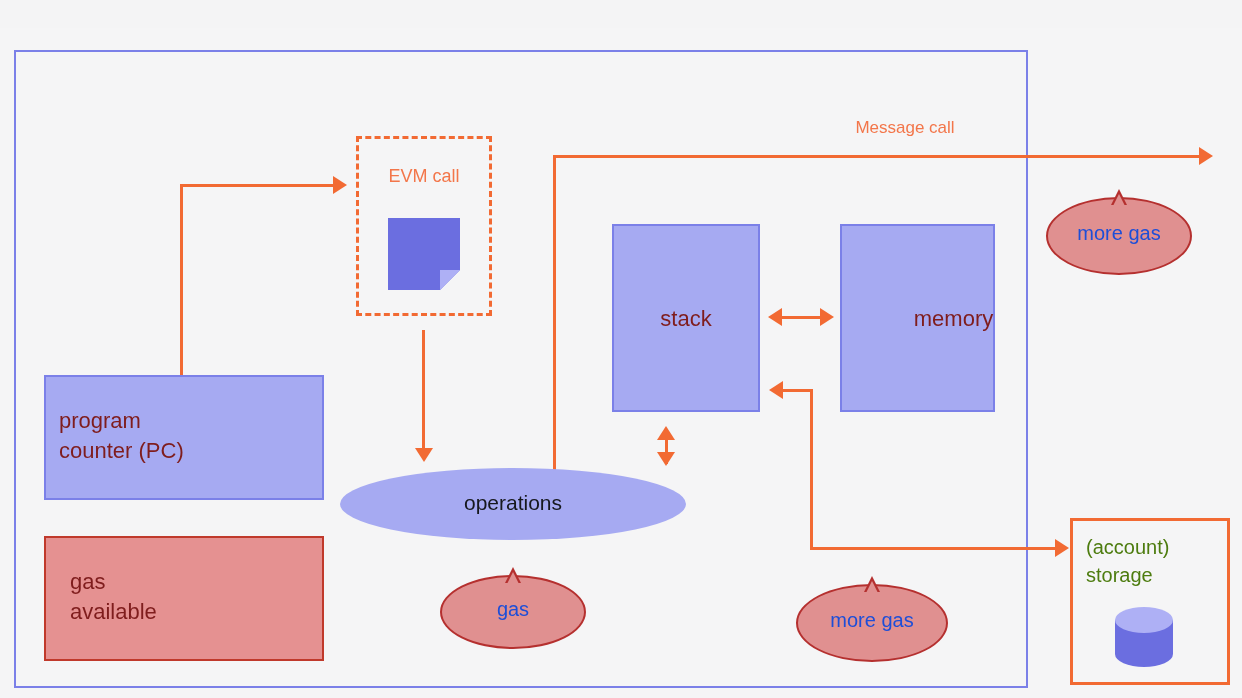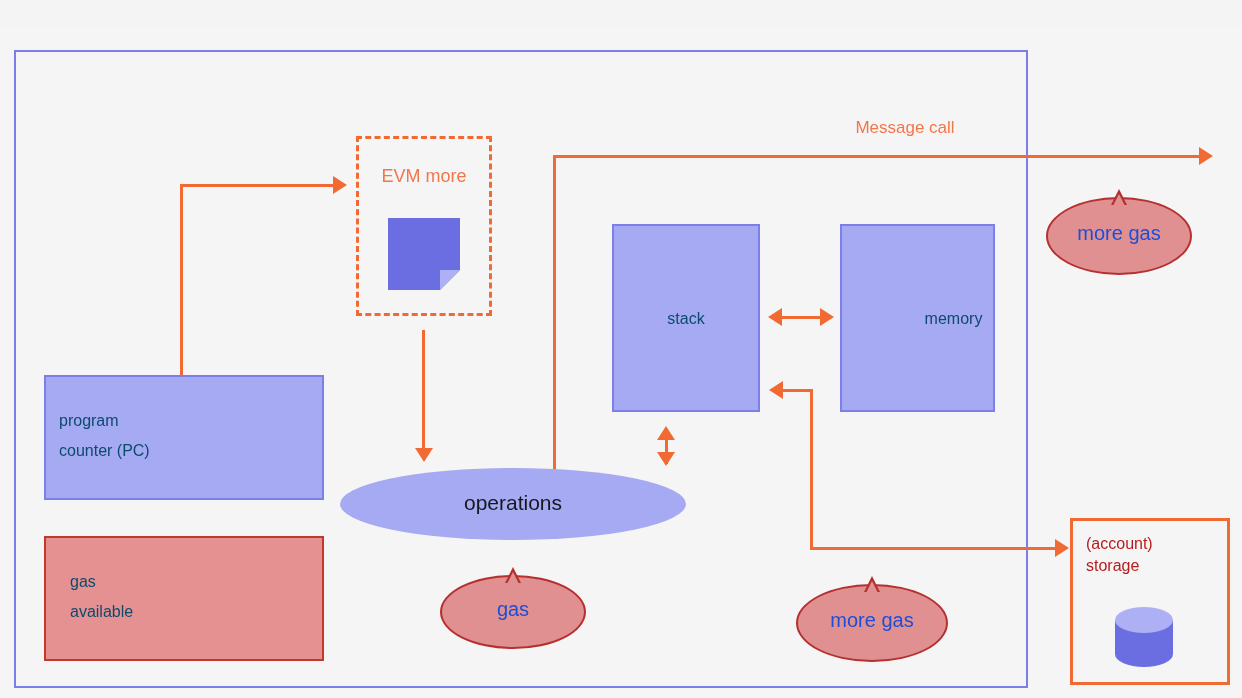--- a/index.html
+++ b/index.html
@@ -33,22 +33,22 @@
     border: 2px solid #7b80e8;
     box-sizing: border-box;
   }
   .rbox {
     background: #e59191;
     border: 2px solid #c0392b;
     box-sizing: border-box;
   }
   .box-label {
     position: absolute;
-    color: #0c4a6e;
-    font-size: 16px;
+    color: #7f1d1d;
+    font-size: 22px;
     line-height: 30px;
     white-space: pre;
   }
 
   #pc-box { left: 44px; top: 347px; width: 280px; height: 125px; }
   #pc-label { left: 59px; top: 378px; }
   #gas-box { left: 44px; top: 508px; width: 280px; height: 125px; }
   #gas-label { left: 70px; top: 539px; }
 
   #stack-box { left: 612px; top: 196px; width: 148px; height: 188px; }
@@ -129,23 +129,23 @@
 
   
   #storage-box {
     left: 1070px; top: 490px; width: 160px; height: 167px;
     border: 3px solid #f26a33;
     background: #f5f5f6;
     box-sizing: border-box;
   }
   #storage-label {
     left: 1086px; top: 505px;
-    color: #b91c1c;
-    font-size: 16px;
-    line-height: 22px;
+    color: #4d7c0f;
+    font-size: 20px;
+    line-height: 28px;
     white-space: pre;
   }
   #storage-icon { left: 1113px; top: 578px; width: 62px; height: 62px; }
 
   
   .ln { position: absolute; background: #f26a33; }
   .ln-h { height: 3px; }
   .ln-v { width: 3px; }
 
   .arrow {
@@ -210,21 +210,21 @@
   <div class="arrow arrow-d abs" style="left:657px; top:424px;"></div>
 
   <div class="ln ln-v abs" style="left:810px; top:361px; height:160px;"></div>
   <div class="ln ln-h abs" style="left:783px; top:361px; width:30px;"></div>
   <div class="arrow arrow-l abs" style="left:769px; top:353px;"></div>
 
   <div class="ln ln-h abs" style="left:810px; top:519px; width:247px;"></div>
   <div class="arrow arrow-r abs" style="left:1055px; top:511px;"></div>
 
   <div class="abs" id="evmcode-box"></div>
-  <div class="abs" id="evmcode-label">EVM more</div>
+  <div class="abs" id="evmcode-label">EVM call</div>
   <svg class="abs" id="evmcode-icon" viewBox="0 0 72 72">
     <path d="M0 0 H72 V52 L52 72 H0 Z" fill="#6b6ee0"></path>
     <path d="M72 52 L52 72 V52 Z" fill="#aeb0f5"></path>
   </svg>
 
   <div class="abs pbox" id="pc-box"></div>
   <div class="box-label" id="pc-label">program
 counter (PC)</div>
 
   <div class="abs rbox" id="gas-box"></div>

